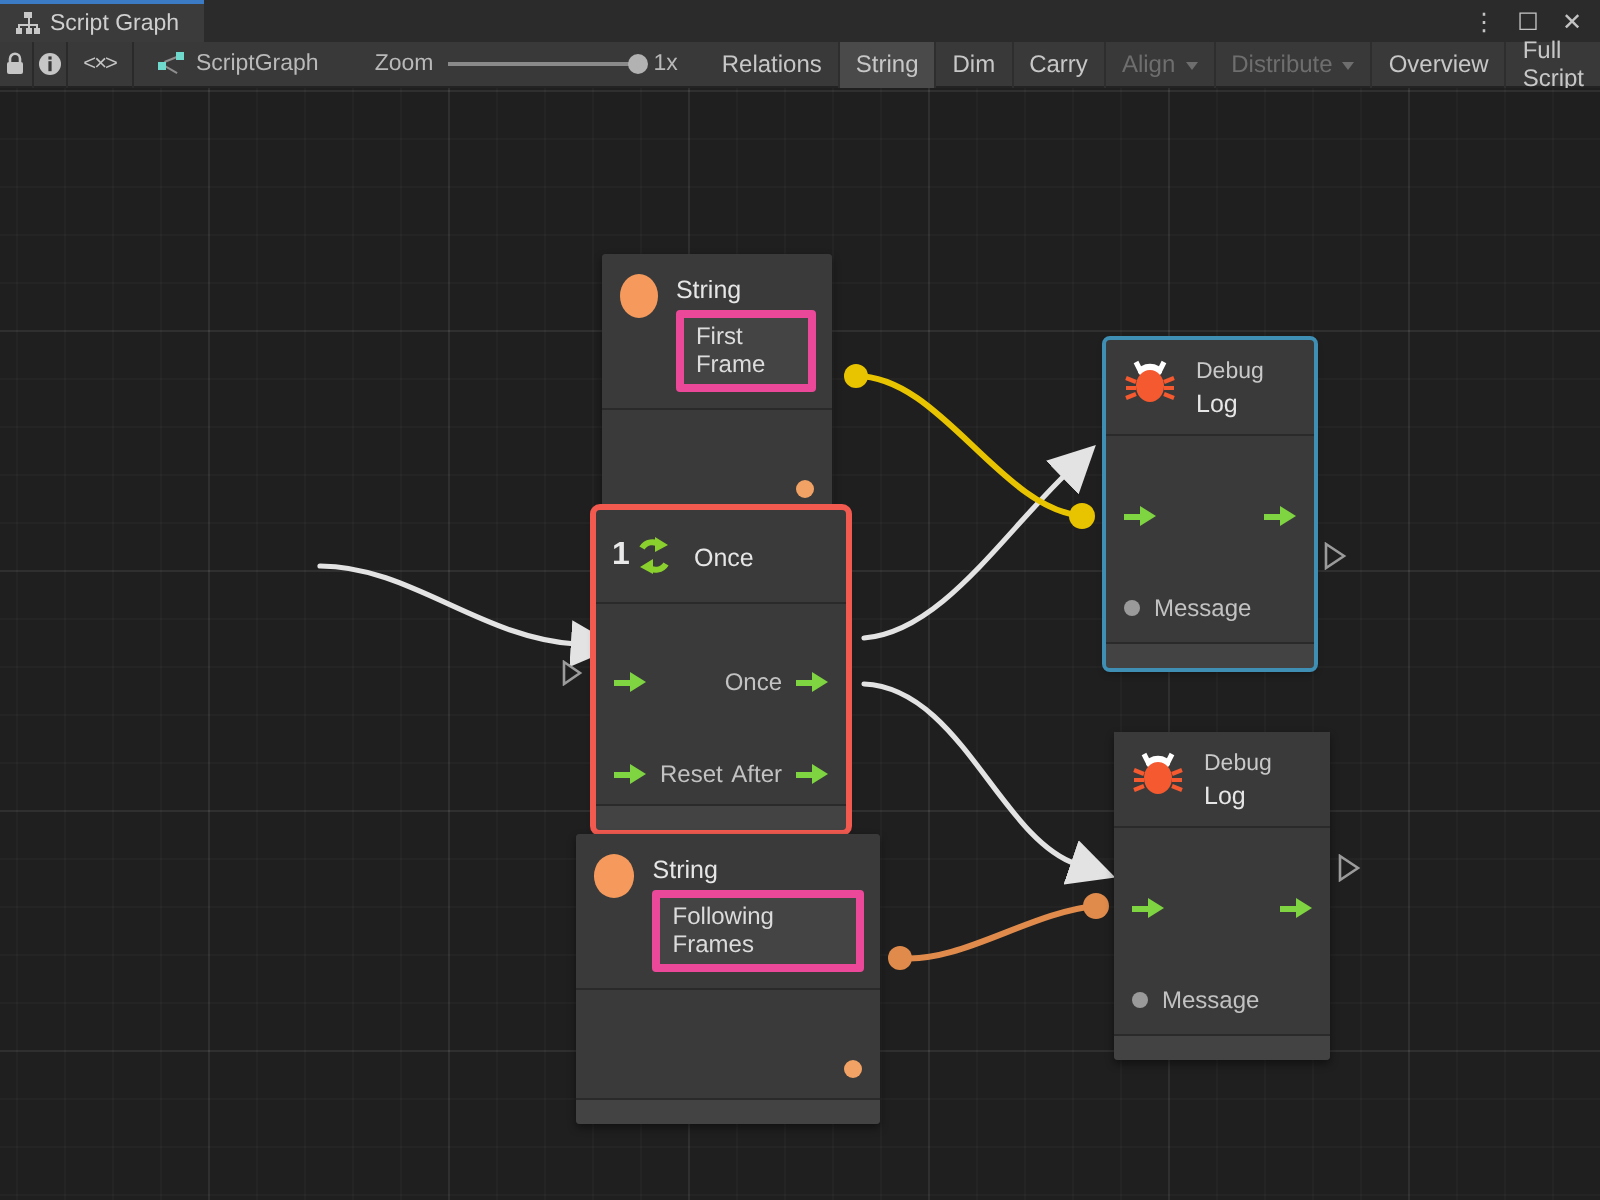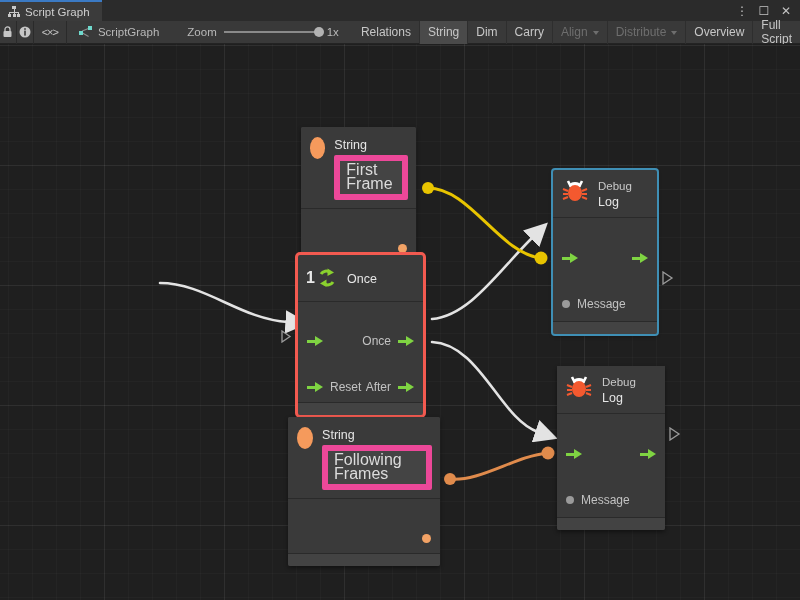--- a/index.html
+++ b/index.html
@@ -105,22 +105,22 @@
   .port-label { color: #c2c2c2; font-size: 12px; }
   .arrow-green { width: 16px; height: 11px; position: relative; display: inline-block; }
   .arrow-green i { position: absolute; background: #7fd442; }
   .arrow-green .shaft { left: 0; top: 4px; width: 10px; height: 3.5px; }
   .arrow-green .headp { left: 8px; top: 0px; width: 0; height: 0; background: transparent;
     border-top: 5.5px solid transparent; border-bottom: 5.5px solid transparent; border-left: 8px solid #7fd442; }
   .dot-grey { width: 8px; height: 8px; border-radius: 50%; background: #9a9a9a; display: inline-block; }
   .dot-orange { width: 9px; height: 9px; border-radius: 50%; background: #f2a265; display: inline-block; }
 
   .value-field {
-    background: #444444; border: 6px solid #ec4899; border-radius: 2px;
-    color: #dcdcdc; font-size: 16px; padding: 2px 6px 3px 6px; line-height: 14px;
+    background: #444444; border: 4px solid #ec4899; border-radius: 2px;
+    color: #dcdcdc; font-size: 12px; padding: 2px 6px 3px 6px; line-height: 14px;
   }
   .big-dot-orange { width: 22px; height: 22px; border-radius: 50%; background: #f59a5c; }
 
   .sel-red { outline: 3px solid #f25a50; outline-offset: 0px; }
   .sel-blue { outline: 2px solid #3f8fb5; outline-offset: 0px; }
 
   
   .icon-event { width: 26px; height: 24px; position: relative; }
   .icon-once { width: 32px; height: 24px; position: relative; display: flex; align-items: center; }
   .icon-bug { width: 28px; height: 26px; position: relative; }

